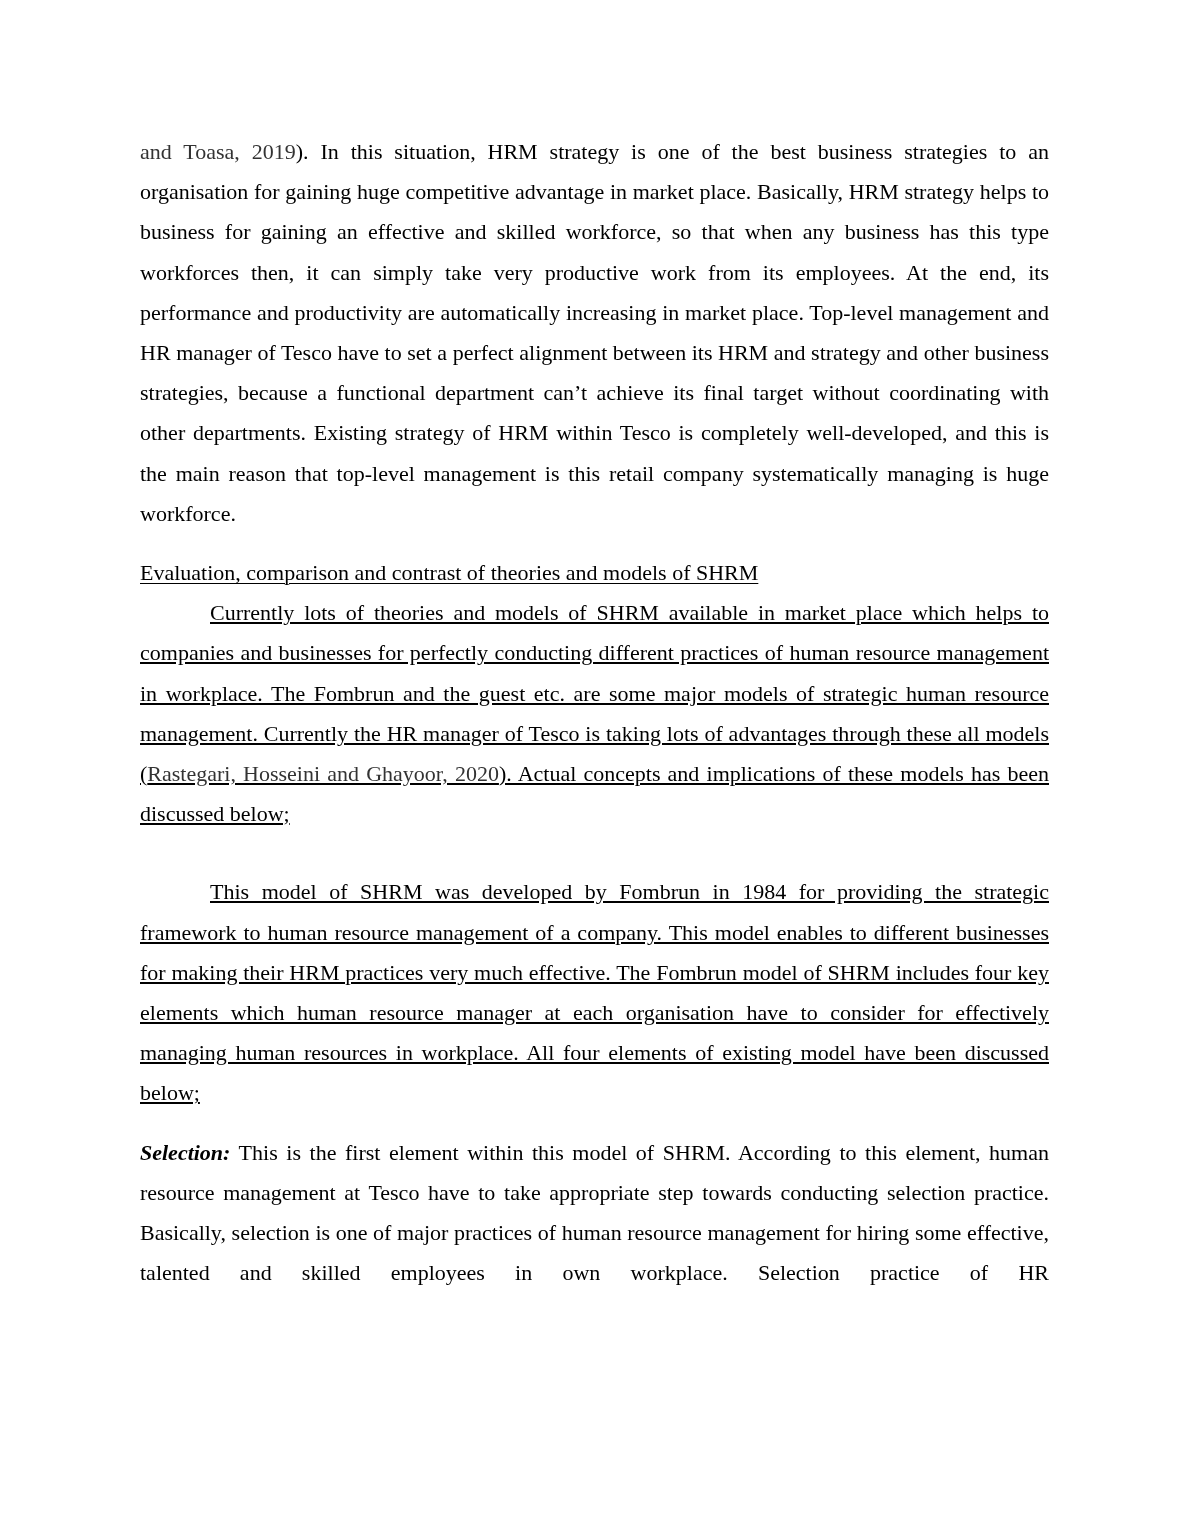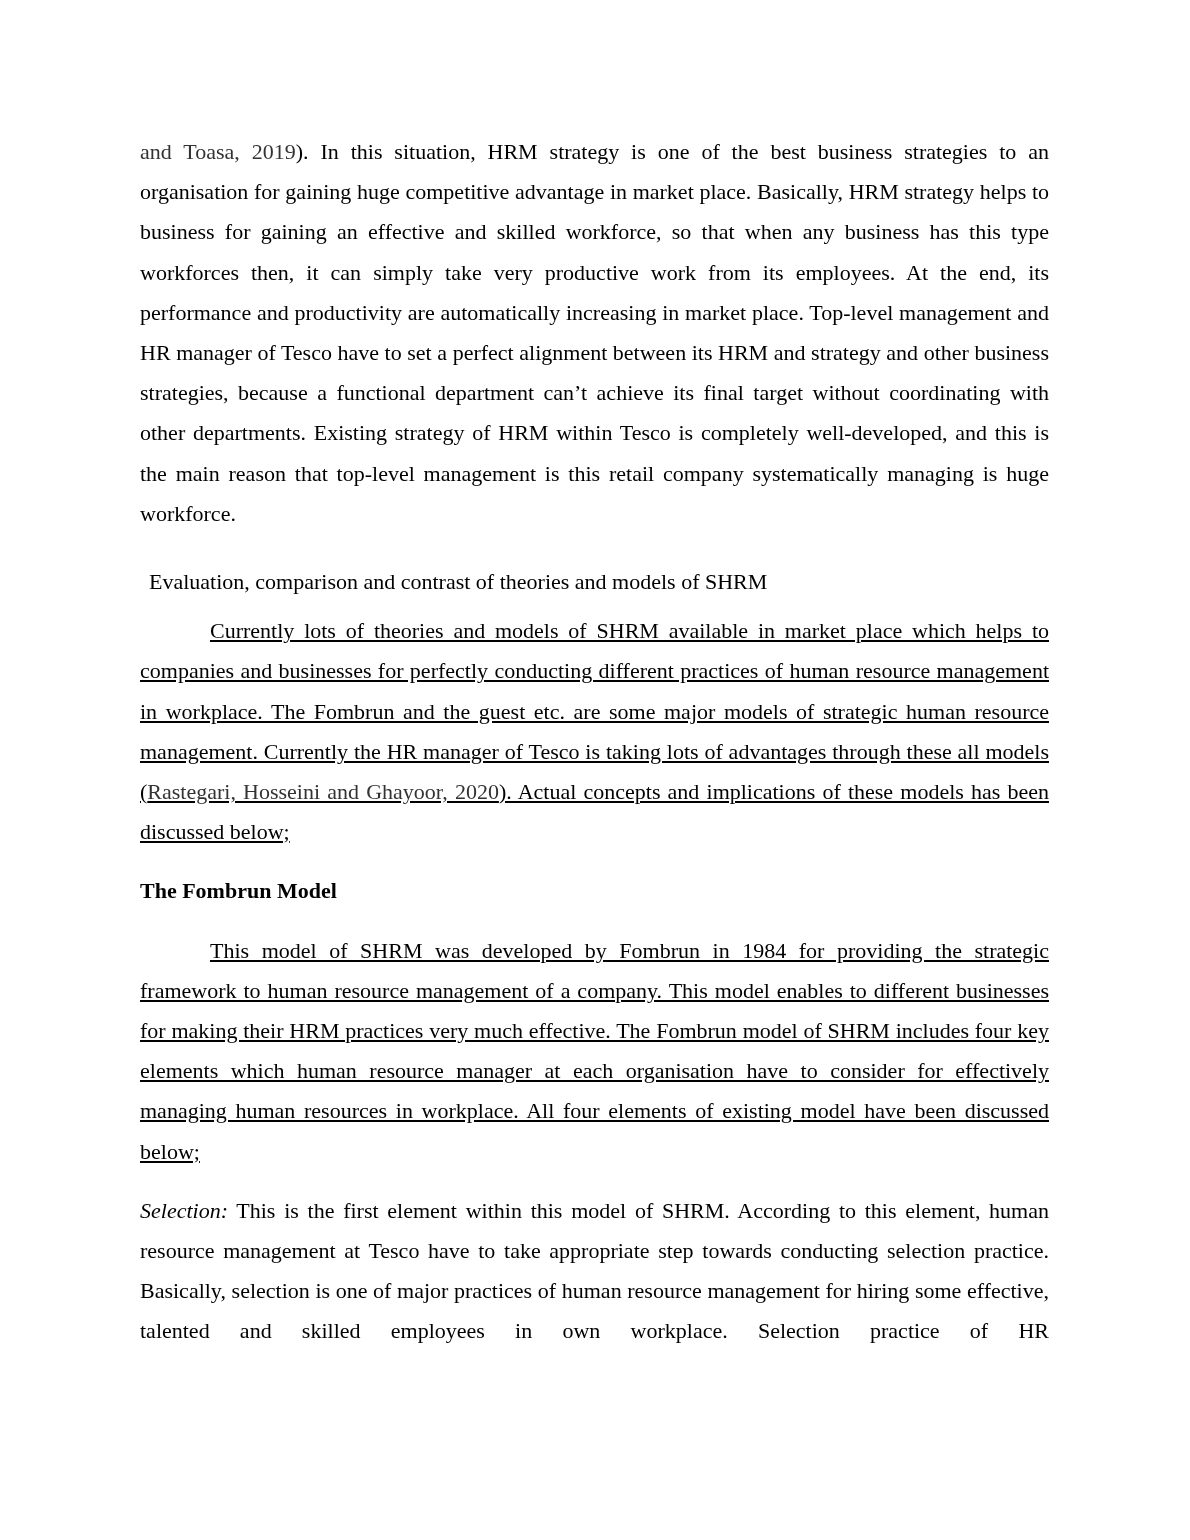--- a/index.html
+++ b/index.html
@@ -8,46 +8,45 @@
     position: absolute; left: 0; top: 0; width: 1070px; height: 1540px; background: #fff;
   }
   .content {
     position: absolute; left: 140px; top: 132px; width: 909px;
     font-family: "Liberation Serif", serif;
     font-size: 22px; line-height: 40.2px; color: #000;
   }
   p { margin: 0; text-align: justify; }
   .cite { color: #333333; }
   .gap-after-p1 { height: 19px; }
-  .heading-u { text-decoration-thickness: 1px; text-underline-offset: 3px; margin: 9px; }
+  .heading-u { text-decoration: underline; text-decoration-thickness: 1px; text-underline-offset: 3px; margin: 0; }
   .indent { text-indent: 70px; text-decoration: underline; }
   .gap-1 { height: 19px; }
   .heading-b { font-weight: bold; margin: 0; }
   .gap-2 { height: 19px; }
   .gap-3 { height: 19px; }
-  .term { font-weight: normal; font-style: italic; }
+  .term { font-weight: bold; font-style: italic; }
   .last-justify { text-align-last: justify; }
 </style>
 </head>
 <body>
 
 <div class="page">
   <div class="content">
 
     <p><span class="cite">and Toasa, 2019</span><span>). In this situation, HRM strategy is one of the best business strategies to an organisation for gaining huge competitive advantage in market place. Basically, HRM strategy helps to business for gaining an effective and skilled workforce, so that when any business has this type workforces then, it can simply take very productive work from its employees. At the end, its performance and productivity are automatically increasing in market place. Top-level management and HR manager of Tesco have to set a perfect alignment between its HRM and strategy and other business strategies, because a functional department can’t achieve its final target without coordinating with other departments. Existing strategy of HRM within Tesco is completely well-developed, and this is the main reason that top-level management is this retail company systematically managing is huge workforce.</span></p>
 
     <div class="gap-after-p1"></div>
 
     <p class="heading-u">Evaluation, comparison and contrast of theories and models of SHRM</p>
 
     <p class="indent"><span>Currently lots of theories and models of SHRM available in market place which helps to companies and businesses for perfectly conducting different practices of human resource management in workplace. The Fombrun and the guest etc. are some major models of strategic human resource management. Currently the HR manager of Tesco is taking lots of advantages through these all models (</span><span class="cite">Rastegari, Hosseini and Ghayoor, 2020</span><span>). Actual concepts and implications of these models has been discussed below;</span></p>
 
     <div class="gap-2"></div>
 
-    <p class="heading-b">The Fombrun Model</p>
 
     <div class="gap-3"></div>
 
     <p class="indent"><span>This model of SHRM was developed by Fombrun in 1984 for providing the strategic framework to human resource management of a company. This model enables to different businesses for making their HRM practices very much effective. The Fombrun model of SHRM includes four key elements which human resource manager at each organisation have to consider for effectively managing human resources in workplace. All four elements of existing model have been discussed below;</span></p>
 
     <div class="gap-1"></div>
 
     <p class="last-justify"><span class="term">Selection:</span><span> This is the first element within this model of SHRM. According to this element, human resource management at Tesco have to take appropriate step towards conducting selection practice. Basically, selection is one of major practices of human resource management for hiring some effective, talented and skilled employees in own workplace. Selection practice of HR</span></p>
 
   </div>

